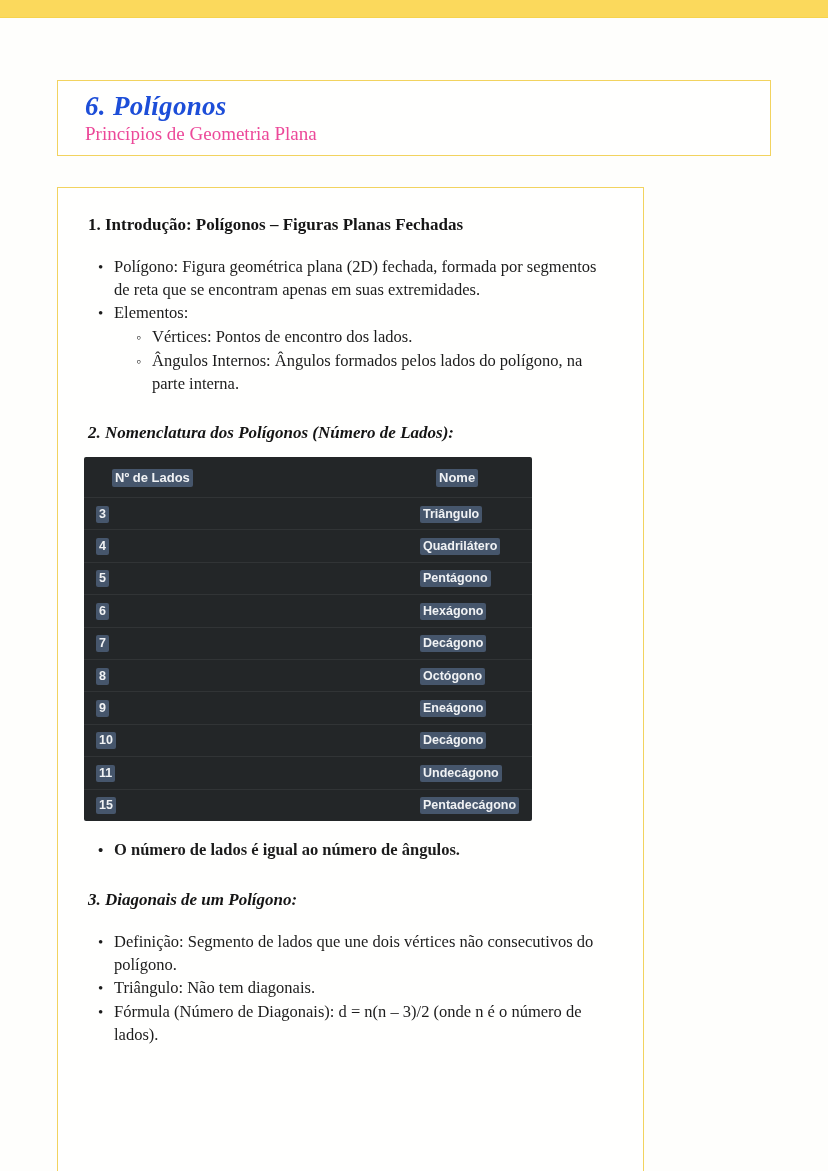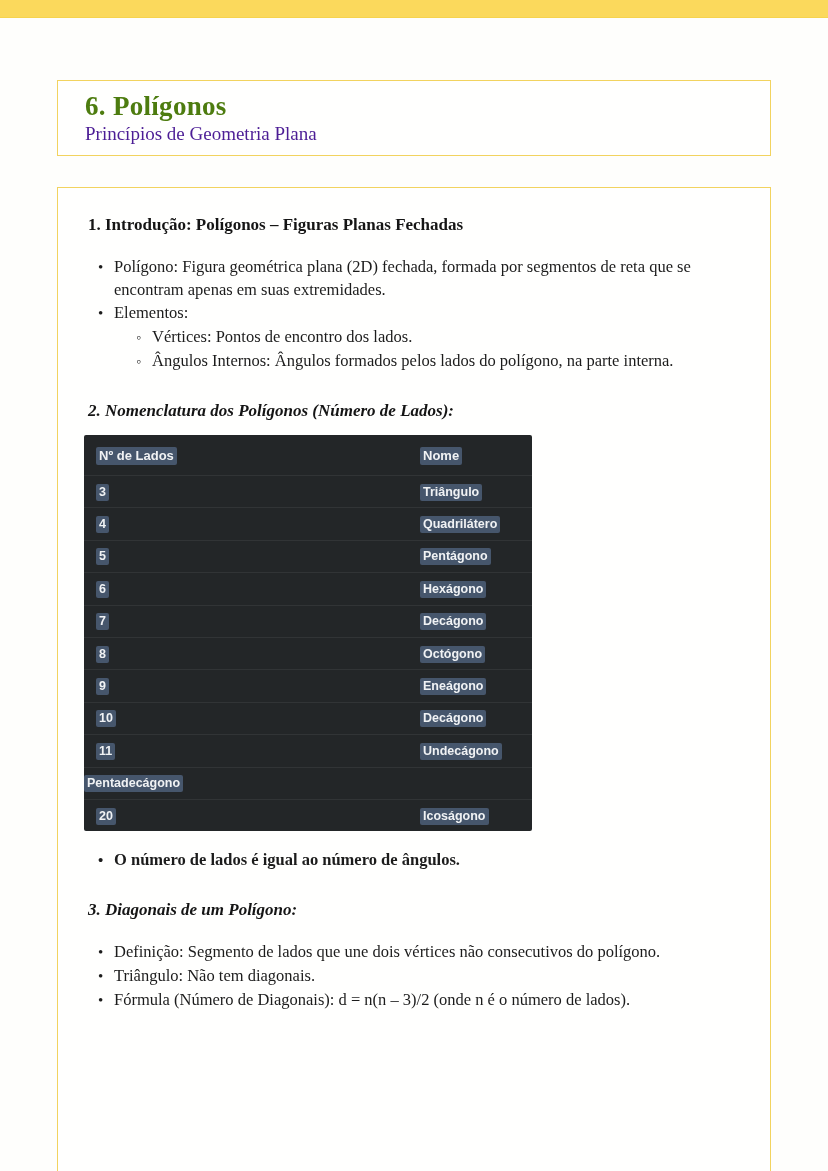--- a/index.html
+++ b/index.html
@@ -18,32 +18,33 @@
   }
   .header-card {
     position: absolute; left: 57px; top: 80px;
     width: 714px; height: 76px;
     background: #fffffe;
     border: 1.5px solid #f2d35f;
     padding: 10px 0 0 27px;
   }
   .page-title {
     font-size: 27px; font-weight: 700;
-    color: #4d7c0f;
+    color: #1d4ed8;
     letter-spacing: 0.3px;
     line-height: 30px;
+    font-style: italic;
   }
   .page-subtitle {
-    font-size: 19px; color: #4c1d95;
+    font-size: 19px; color: #ec4899;
     line-height: 23px;
     margin-top: 1px;
   }
   .content-card {
     position: absolute; left: 57px; top: 187px;
-    width: 714px; height: 984px;
+    width: 587px; height: 984px;
     background: #fffffe;
     border: 1.5px solid #f2d35f;
     border-bottom: none;
     padding: 26px 30px 0 30px;
   }
   .sec-heading {
     font-size: 17px; font-weight: 700; color: #151515;
     line-height: 21px;
   }
   .list { margin-top: 20px; }
@@ -75,20 +76,21 @@
   .trow {
     display: flex; align-items: center;
     height: 32.4px;
     border-top: 1px solid #313436;
   }
   .trow.thead {
     height: 40px;
     border-top: none;
     font-weight: 700;
     font-size: 13px;
+    padding-left: 16px;
   }
   .trow { font-size: 12.5px; font-weight: 600; }
   .cell { flex: 0 0 336px; padding-left: 12px; }
   .cell.name { flex: 1 1 auto; padding-left: 0; }
   .hl {
     background: #46566c;
     color: #f0f2f4;
     padding: 1px 3px 2px 3px;
     border-radius: 2px;
   }
@@ -172,25 +174,22 @@
           </div>
           <div class="trow">
             <span class="cell"><span class="hl">10</span></span>
             <span class="cell name"><span class="hl">Decágono</span></span>
           </div>
           <div class="trow">
             <span class="cell"><span class="hl">11</span></span>
             <span class="cell name"><span class="hl">Undecágono</span></span>
           </div>
           <div class="trow">
+            <span class="cell"><span class="hl">15</span></span>
             <span class="cell name"><span class="hl">Pentadecágono</span></span>
-          </div>
-          <div class="trow">
-            <span class="cell"><span class="hl">20</span></span>
-            <span class="cell name"><span class="hl">Icoságono</span></span>
           </div>
         </div>
     </div>
 
     <div class="list mt-note">
       <div class="li">
         <span class="marker"></span>
         <span class="litext">O número de lados é igual ao número de ângulos.</span>
       </div>
     </div>

